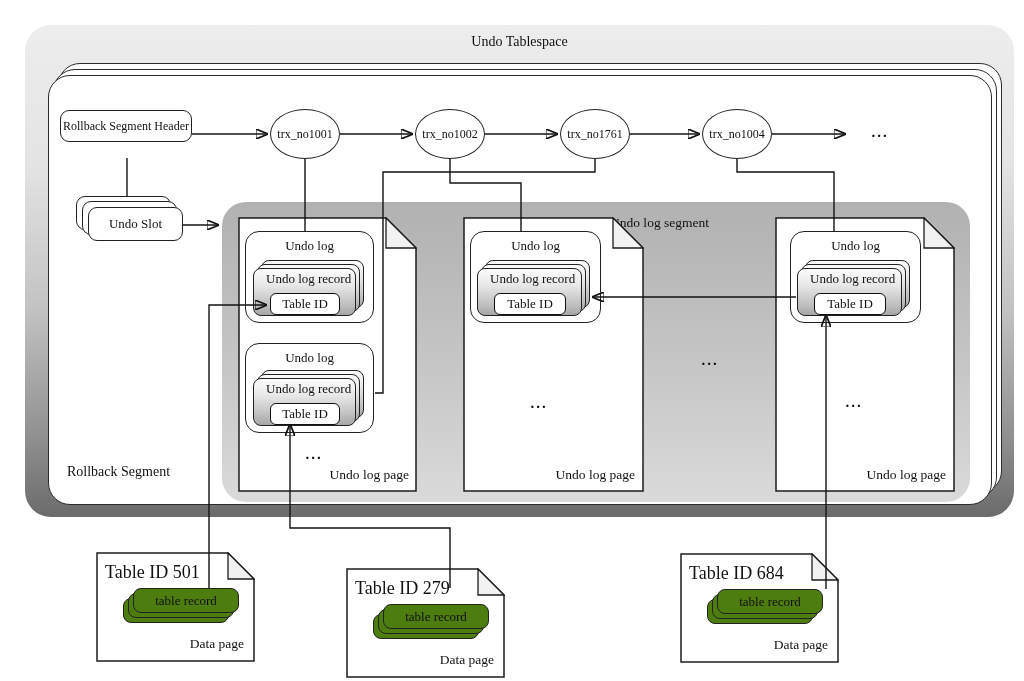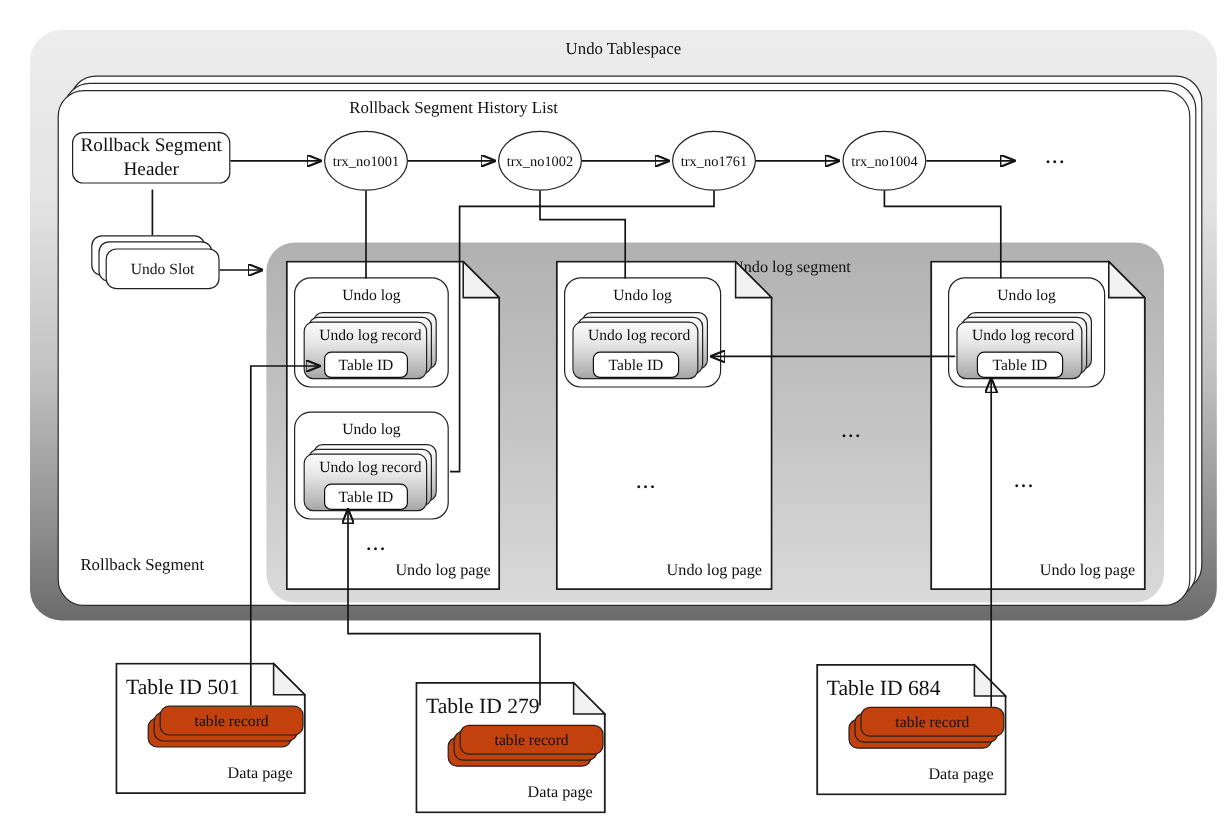--- a/index.html
+++ b/index.html
@@ -19,22 +19,22 @@
 
   
   .rs-card{
     width:944px;height:430px;border-radius:22px;background:#fff;
     border:1.6px solid #2b2b2b;box-sizing:border-box;
   }
   .rs-history-title{left:48px;top:83px;width:660px;font-size:14px;text-align:center;}
   .rs-label{left:67px;top:464px;font-size:14px;}
 
   .hdr-box{
-    left:60px;top:110px;width:132px;height:43px;border:1.5px solid #222;border-radius:9px;
-    background:#fff;font-size:16px;line-height:1.25;box-sizing:border-box;
+    left:60px;top:110px;width:132px;height:32px;border:1.5px solid #222;border-radius:9px;
+    background:#fff;font-size:12px;line-height:1.25;box-sizing:border-box;
   }
 
   .slot-box{
     width:95px;height:34px;border:1.4px solid #222;border-radius:9px;background:#fff;
     font-size:13px;box-sizing:border-box;
   }
 
   .trx{
     width:70px;height:50px;border:1.4px solid #222;border-radius:50%;background:#fff;
     font-size:12px;line-height:13px;box-sizing:border-box;
@@ -63,40 +63,39 @@
   .rec-label{position:absolute;left:12px;top:2px;width:100%;font-size:13px;text-align:left;white-space:nowrap;}
   .tid{
     position:absolute;top:24px;height:22px;border:1.5px solid #111;border-radius:6px;background:#fff;
     font-size:13px;box-sizing:border-box;
   }
 
   
   .dp-title{position:absolute;left:9px;top:10px;font-size:18px;}
   .dp-label{position:absolute;right:11px;bottom:10px;font-size:13.5px;}
   .trec{
-    position:absolute;width:120px;height:25px;border:1.4px solid #222;border-radius:8px;background:#c2410c;
+    position:absolute;width:106px;height:25px;border:1.4px solid #222;border-radius:8px;background:#4d7c0f;
     font-size:13px;box-sizing:border-box;
   }
 
   #wires{position:absolute;left:0;top:0;width:1024px;height:681px;pointer-events:none;}
   #wires path{fill:none;stroke:#131313;stroke-width:1.4;}
 </style>
 </head>
 <body>
 
 <div id="stage">
 
   <div class="abs tablespace"></div>
   <div class="abs ts-title">Undo Tablespace</div>
 
   <div class="abs rs-card" style="left:58px;top:63px;"></div>
   <div class="abs rs-card" style="left:53px;top:69px;"></div>
   <div class="abs rs-card" style="left:48px;top:75px;"></div>
 
-  <div class="abs rs-history-title">Rollback Segment History List</div>
   <div class="abs rs-label">Rollback Segment</div>
 
   <div class="abs ctr hdr-box">Rollback Segment Header</div>
 
   <div class="abs slot-box" style="left:76px;top:196px;"></div>
   <div class="abs slot-box" style="left:82px;top:201px;"></div>
   <div class="abs ctr slot-box" style="left:88px;top:207px;">Undo Slot</div>
 
   <div class="abs ctr trx" style="left:270px;top:109px;">
     <span>trx_no</span>

